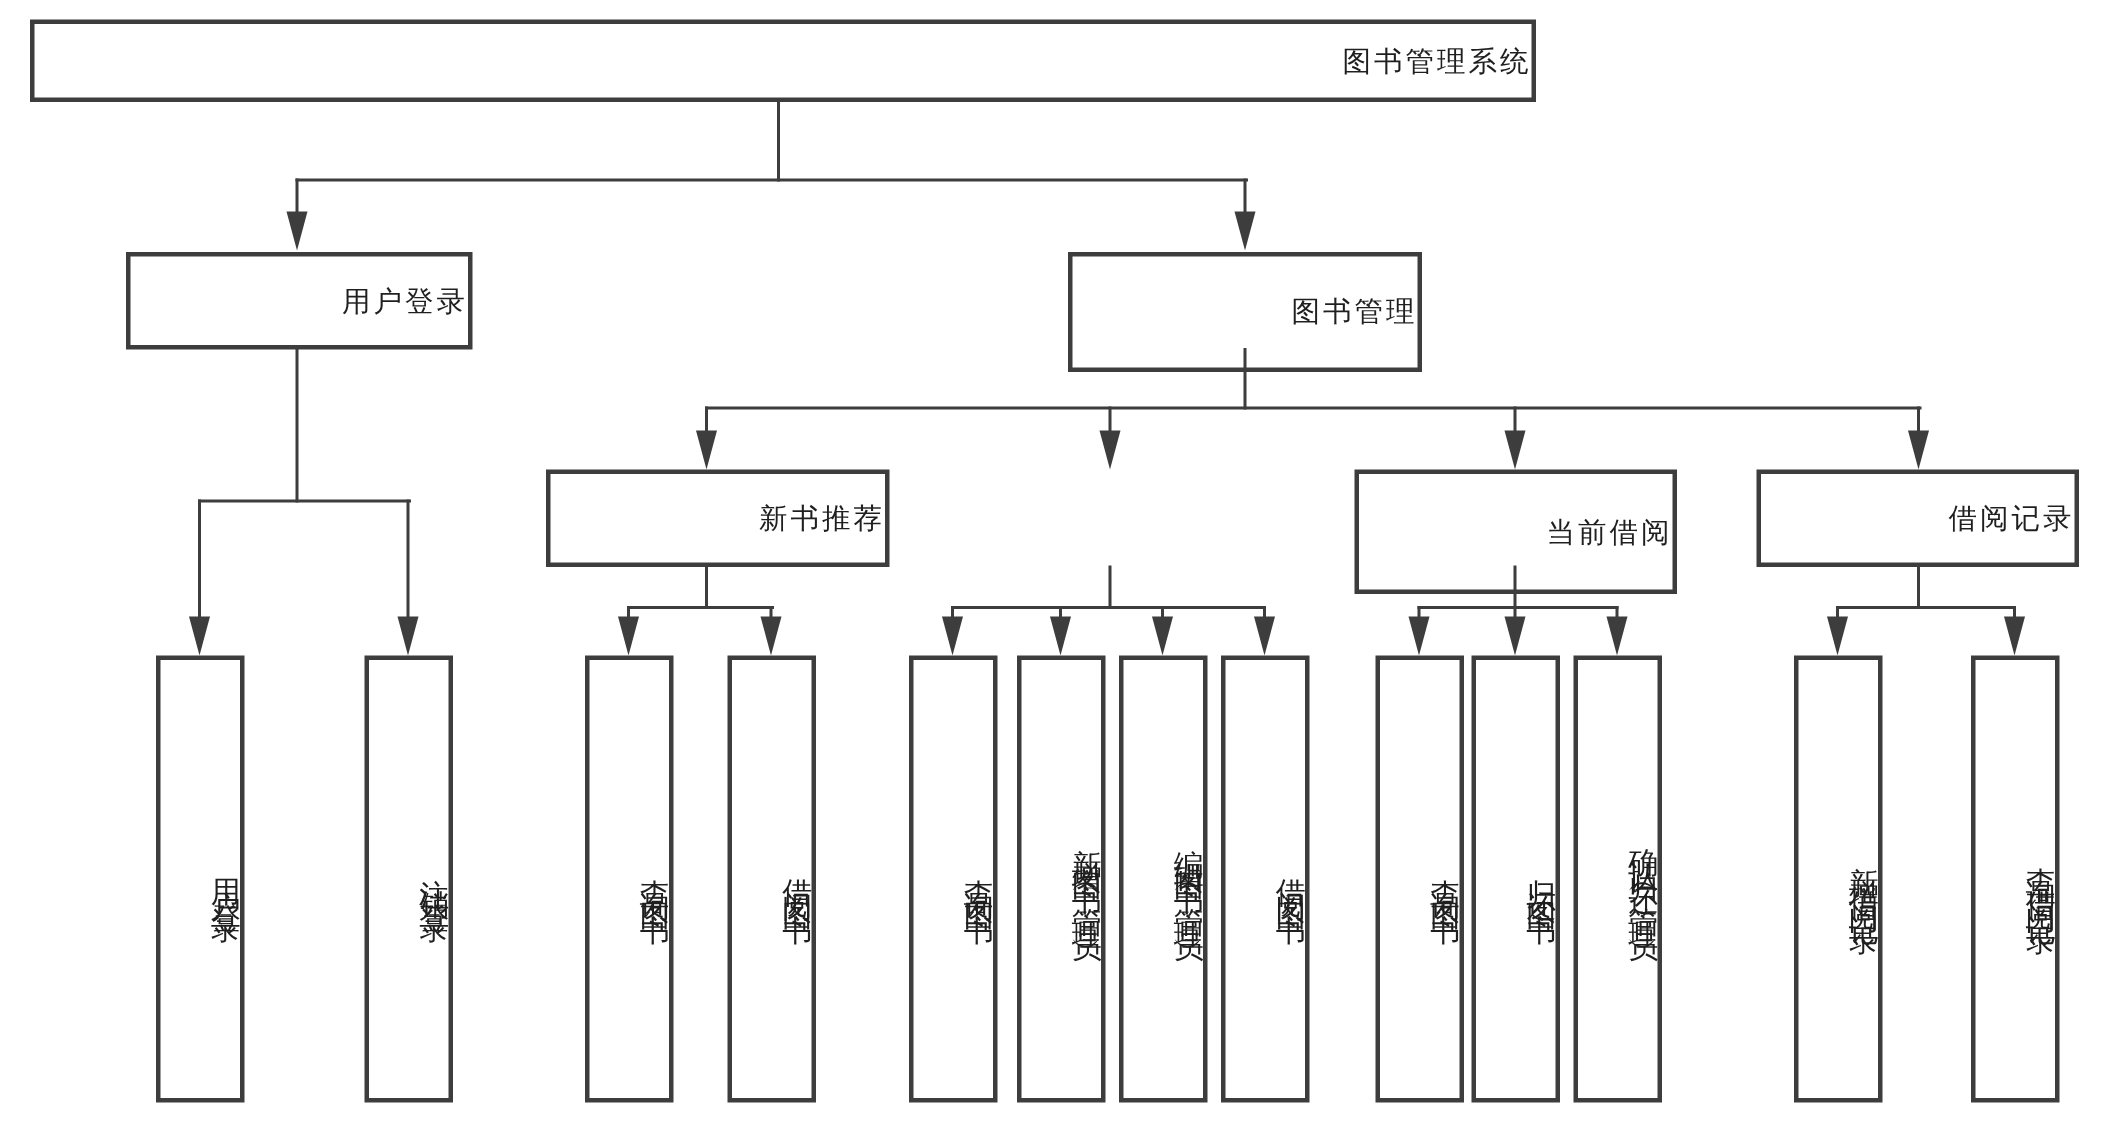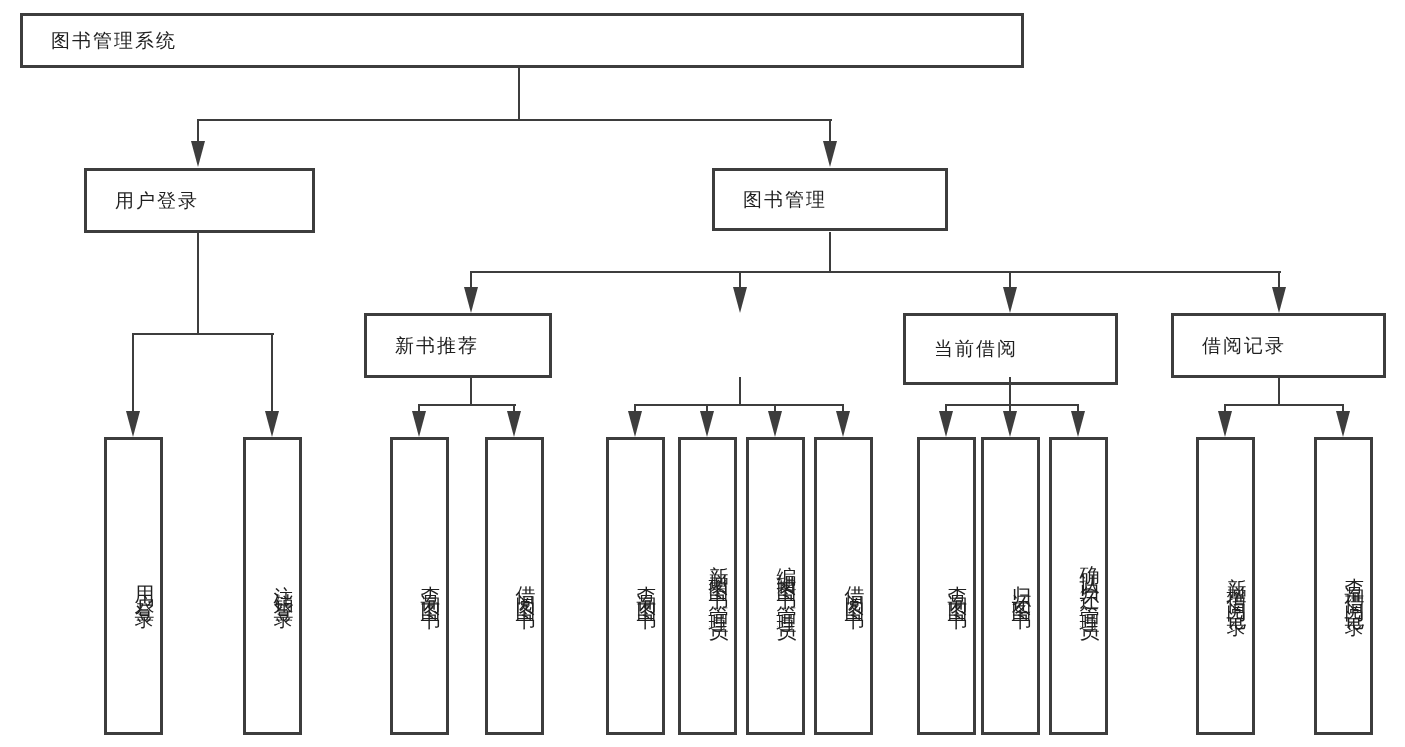--- a/index.html
+++ b/index.html
@@ -16,21 +16,21 @@
     overflow: hidden;
   }
   
   .node {
     position: absolute;
     box-sizing: border-box;
     border: 3px solid #3d3d3d;
     background: transparent;
     display: flex;
     align-items: center;
-    justify-content: flex-start;
+    justify-content: flex-end;
     z-index: 2;
     padding-left: 28px;
   }
   .node .lbl {
     font-size: 19px;
     color: #1f1f1f;
     letter-spacing: 2px;
     white-space: nowrap;
   }
   .node.leaf .lbl {
@@ -68,28 +68,28 @@
 
 <div id="canvas">
 
   <div class="node" style="left:20px;top:13px;width:1004px;height:55px">
     <span class="lbl">图书管理系统</span>
   </div>
 
   <div class="node" style="left:84px;top:168px;width:231px;height:65px">
     <span class="lbl">用户登录</span>
   </div>
-  <div class="node" style="left:712px;top:168px;width:236px;height:63px">
+  <div class="node" style="left:712px;top:168px;width:236px;height:80px">
     <span class="lbl">图书管理</span>
   </div>
 
-  <div class="node" style="left:364px;top:313px;width:188px;height:65px">
+  <div class="node" style="left:364px;top:313px;width:229px;height:65px">
     <span class="lbl">新书推荐</span>
   </div>
-  <div class="node" style="left:903px;top:313px;width:215px;height:72px">
+  <div class="node" style="left:903px;top:313px;width:215px;height:83px">
     <span class="lbl">当前借阅</span>
   </div>
   <div class="node" style="left:1171px;top:313px;width:215px;height:65px">
     <span class="lbl">借阅记录</span>
   </div>
 
   <div class="node leaf" style="left:104px;top:437px;width:59px;height:298px">
     <span class="lbl">用户登录</span>
   </div>
   <div class="node leaf" style="left:243px;top:437px;width:59px;height:298px">

